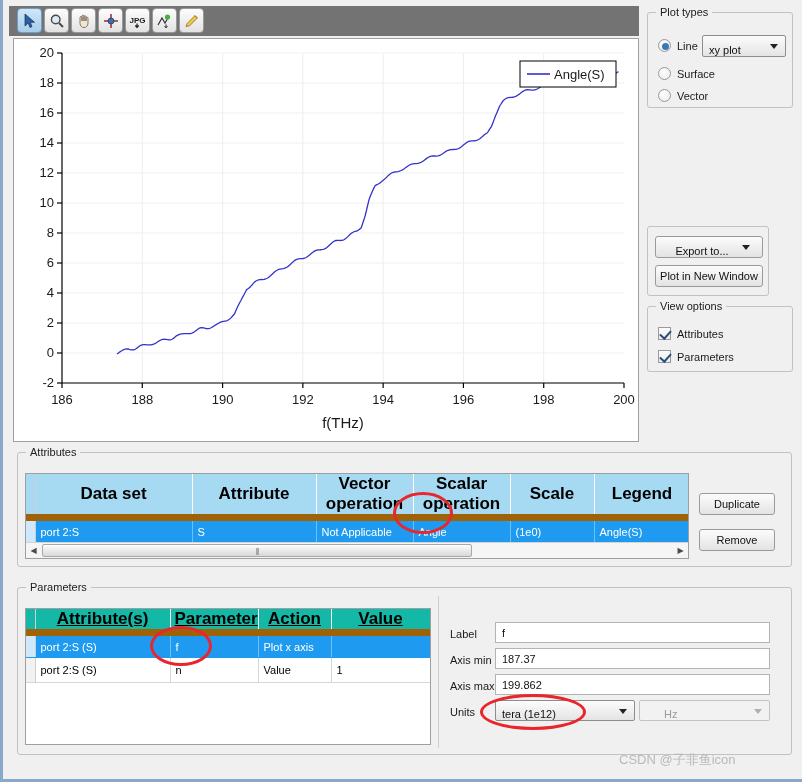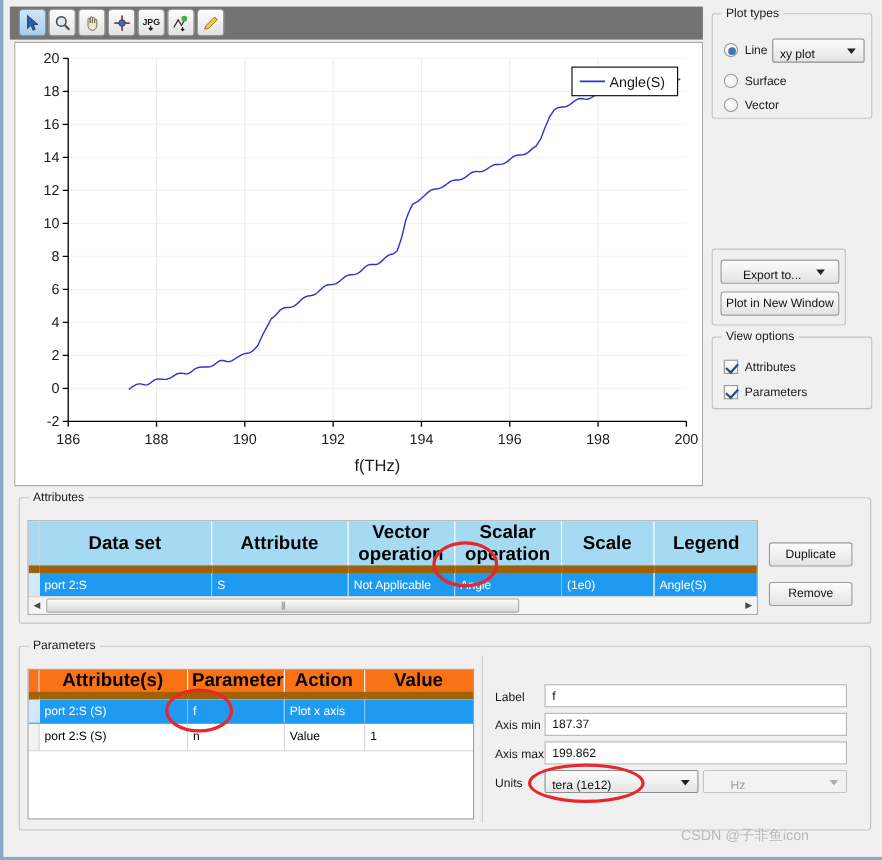--- a/index.html
+++ b/index.html
@@ -130,21 +130,21 @@
   table.grid td {
     font-size:11px; height:25px; padding:0 5px;
     border-right:1px solid #d6d6d6;
     border-bottom:1px solid #d6d6d6;
     white-space:nowrap; overflow:hidden;
   }
   
   .attr-tbl th { background:#a6d9f2; }
   .attr-tbl tr.sel td { background:#1e9bf0; color:#ffffff; border-right-color:#6fc0f5; border-bottom-color:#1e9bf0;}
   
-  .par-tbl th { background:#f97316; border-right:1px solid #d0d0d0; border-bottom:1px solid #b9b9b9; }
+  .par-tbl th { background:#14b8a6; border-right:1px solid #d0d0d0; border-bottom:1px solid #b9b9b9;text-decoration:underline; }
   .par-tbl tr.sel td { background:#1e9bf0; color:#ffffff; border-right-color:#6fc0f5; border-bottom-color:#1e9bf0;}
   .rowgutter { width:9px !important; padding:0 !important; background:#f2f2f2; border-right:1px solid #cfcfcf !important; }
   tr.sel .rowgutter { background:#cfe8fb !important; }
 
   
   .hscroll {
     position:absolute; height:16px;
     background:#f5f5f5; border-top:1px solid #d4d4d4;
     display:flex; align-items:center;
   }

